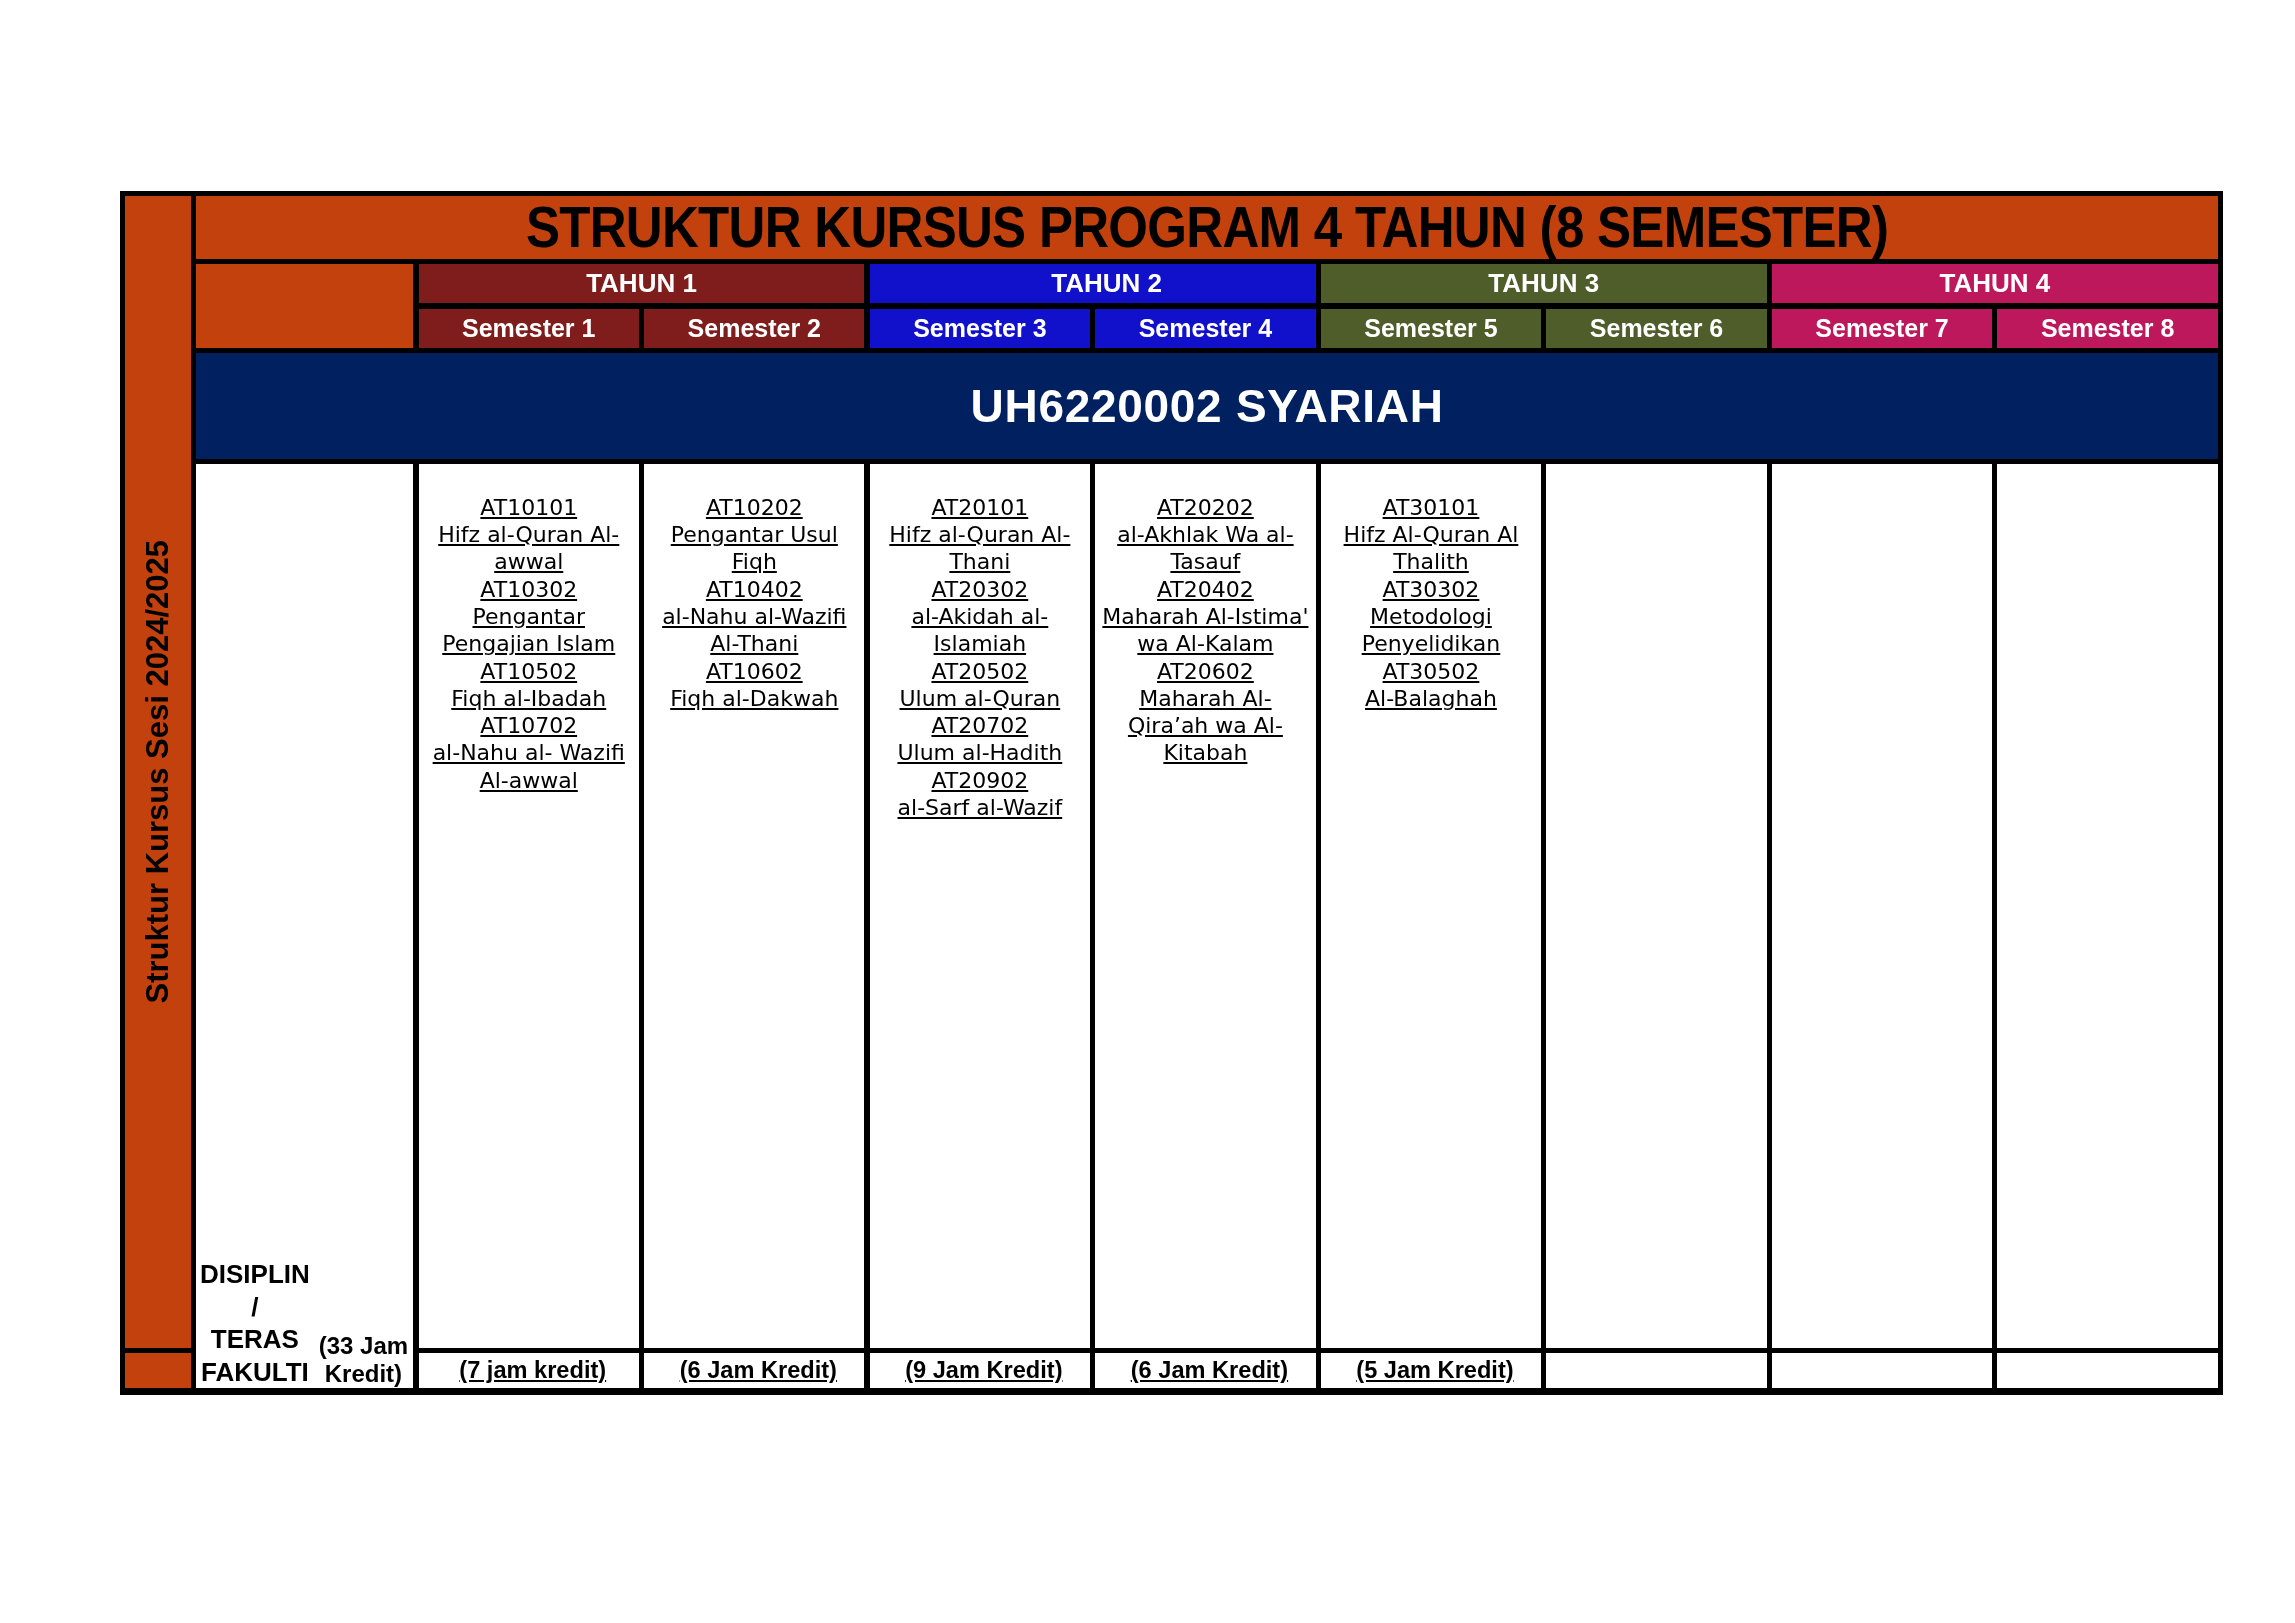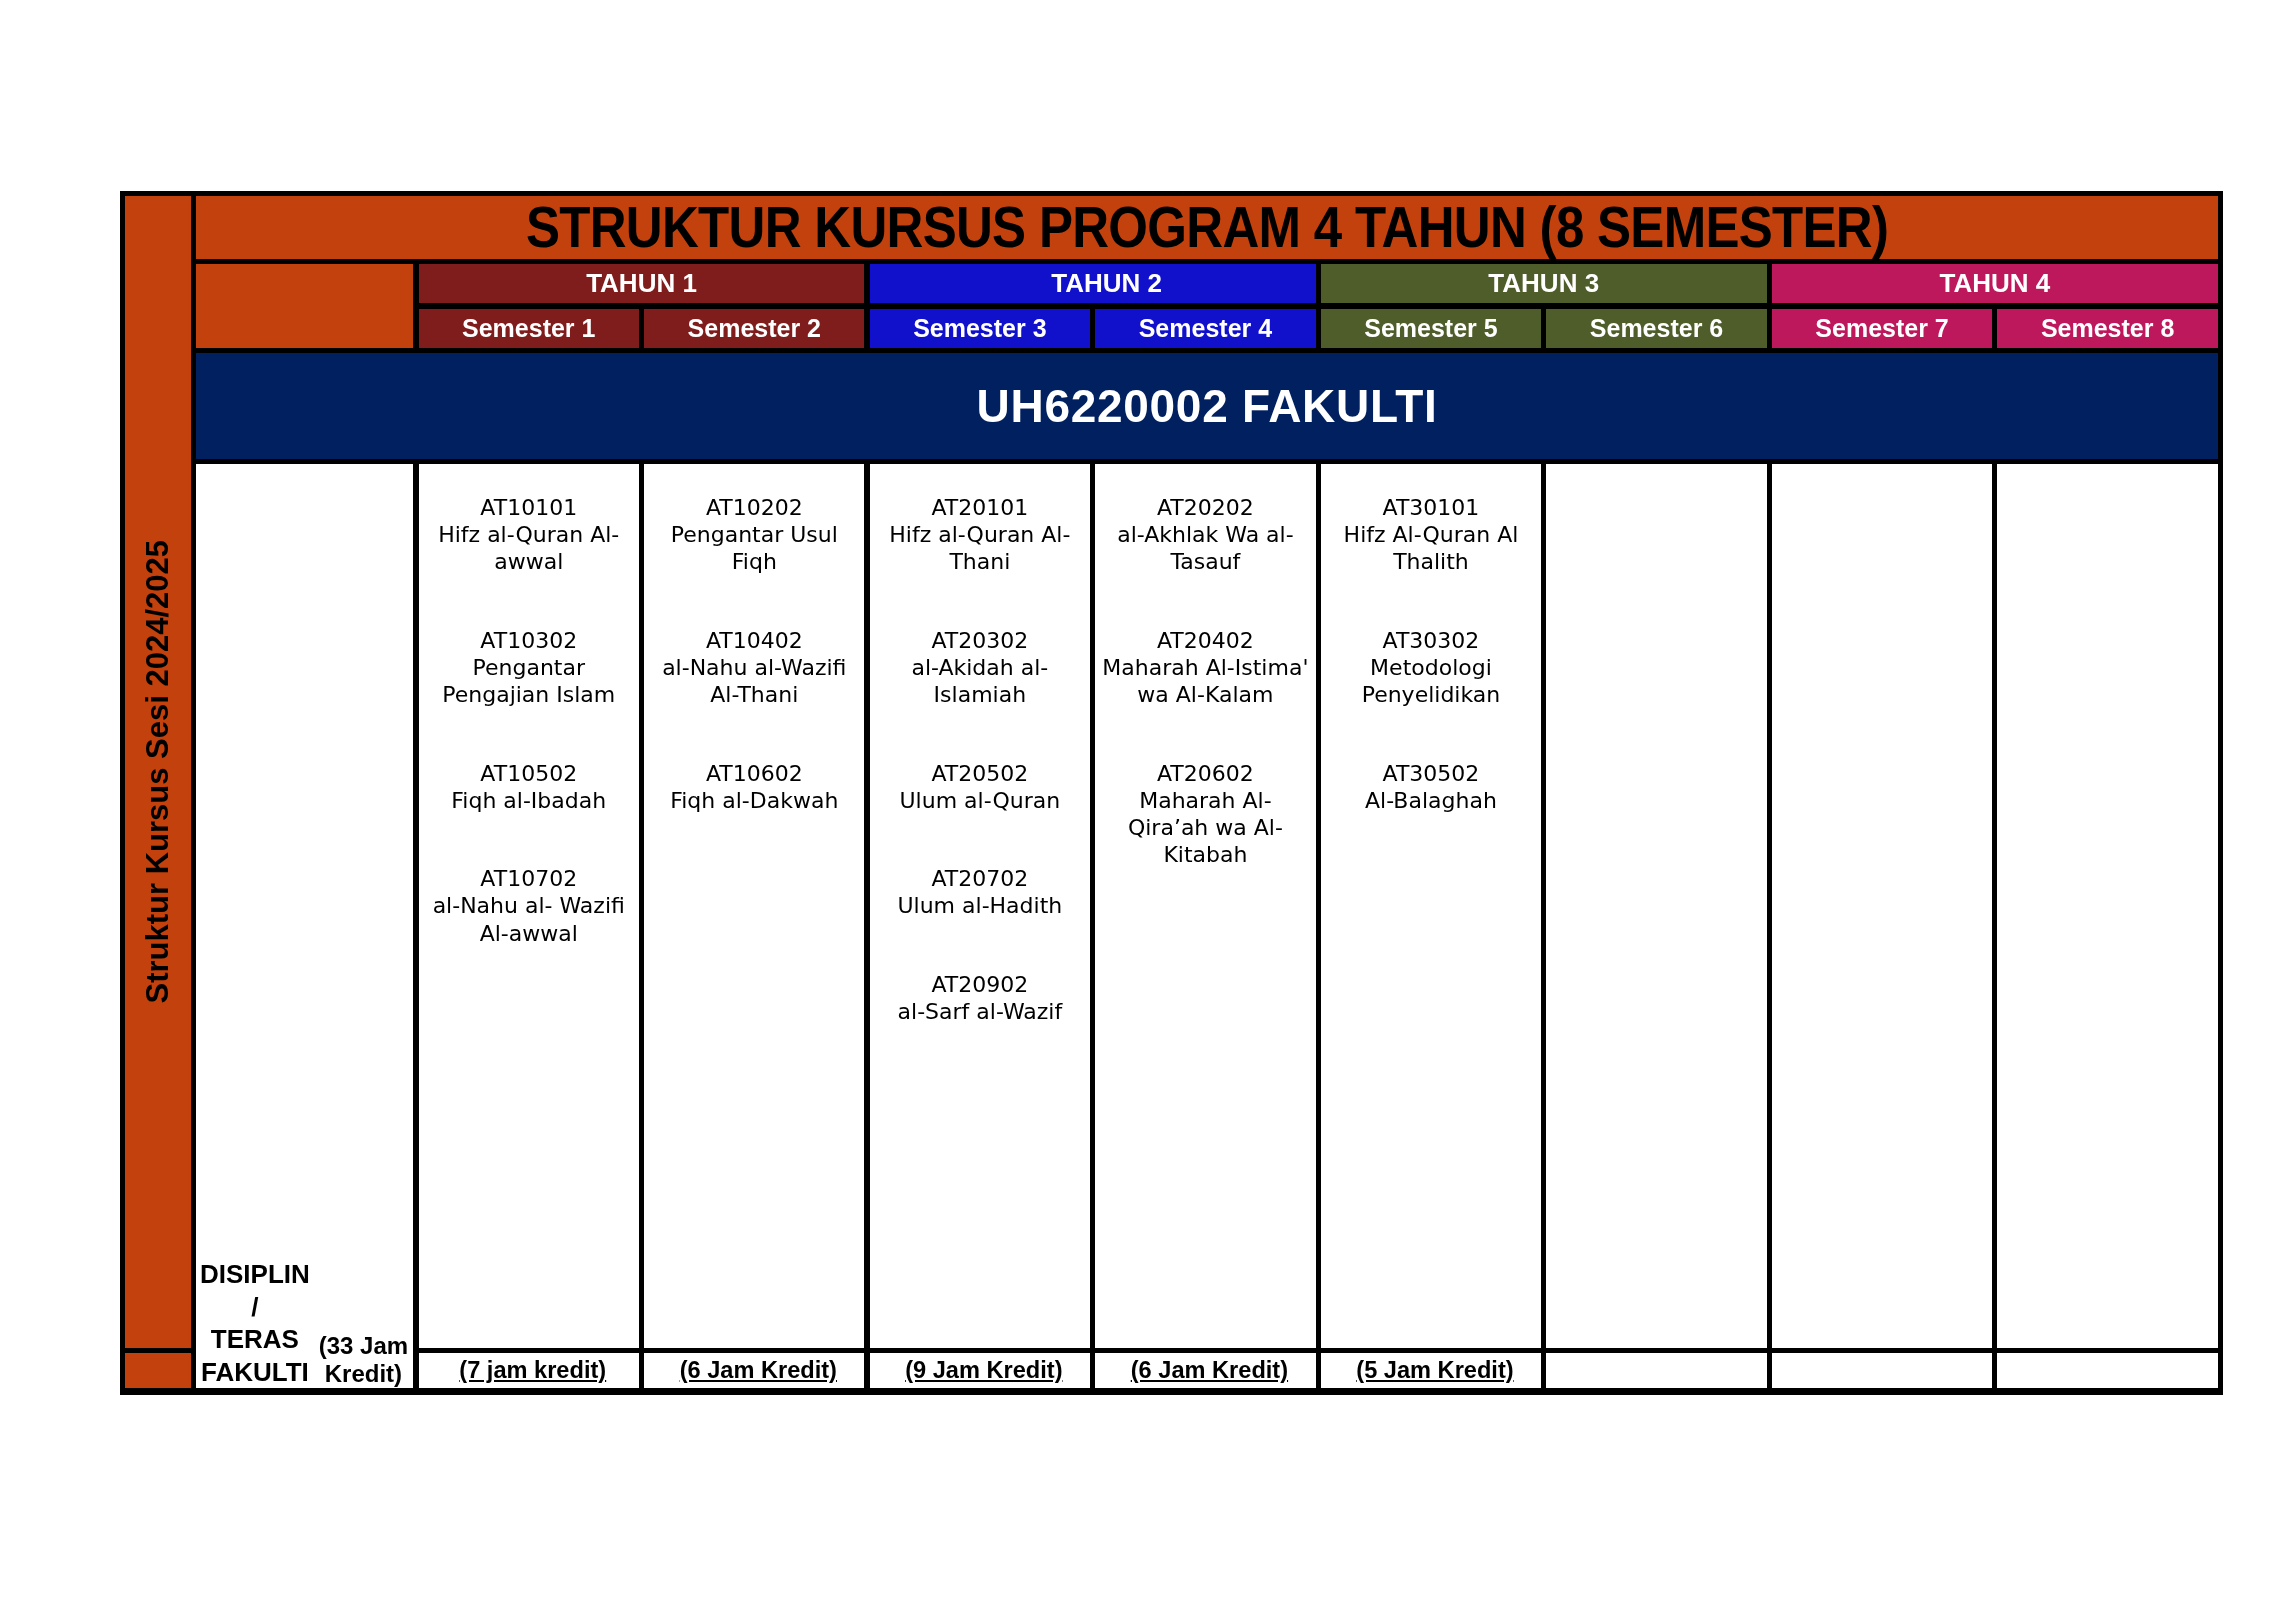--- a/index.html
+++ b/index.html
@@ -91,21 +91,21 @@
   .credit-total {
     margin-top:255px;
     font-family:Liberation Sans, sans-serif;
     font-weight:bold; font-size:24px;
   }
 
   .body-cell {
     grid-row:5;
     display:flex; flex-direction:column; align-items:center;
     padding:30px 3.9px 0 3.9px;
-    gap:51px;
+    text-decoration:underline;
   }
   .course { text-align:center; font-size:22px; line-height:1.24; width:100%; }
   .course-code { }
   .course-name { }
 
   .credit-cell {
     grid-row:6;
     display:flex; align-items:center; justify-content:center;padding-left:8px;
   }
   .credit-text {
@@ -163,21 +163,21 @@
     <span>Semester 6</span>
   </div>
   <div class="cell green sem-cell col-9">
     <span>Semester 7</span>
   </div>
   <div class="cell green sem-cell col-10">
     <span>Semester 8</span>
   </div>
 
   <div class="cell navy banner-cell">
-    <div class="banner-text">UH6220002 FAKULTI</div>
+    <div class="banner-text">UH6220002 SYARIAH</div>
   </div>
 
   <div class="cell white leftcol-cell">
     <div class="discipline">
       <div>DISIPLIN /</div>
       <div>TERAS FAKULTI</div>
     </div>
     <div class="credit-total">(33 Jam Kredit)</div>
   </div>
 

